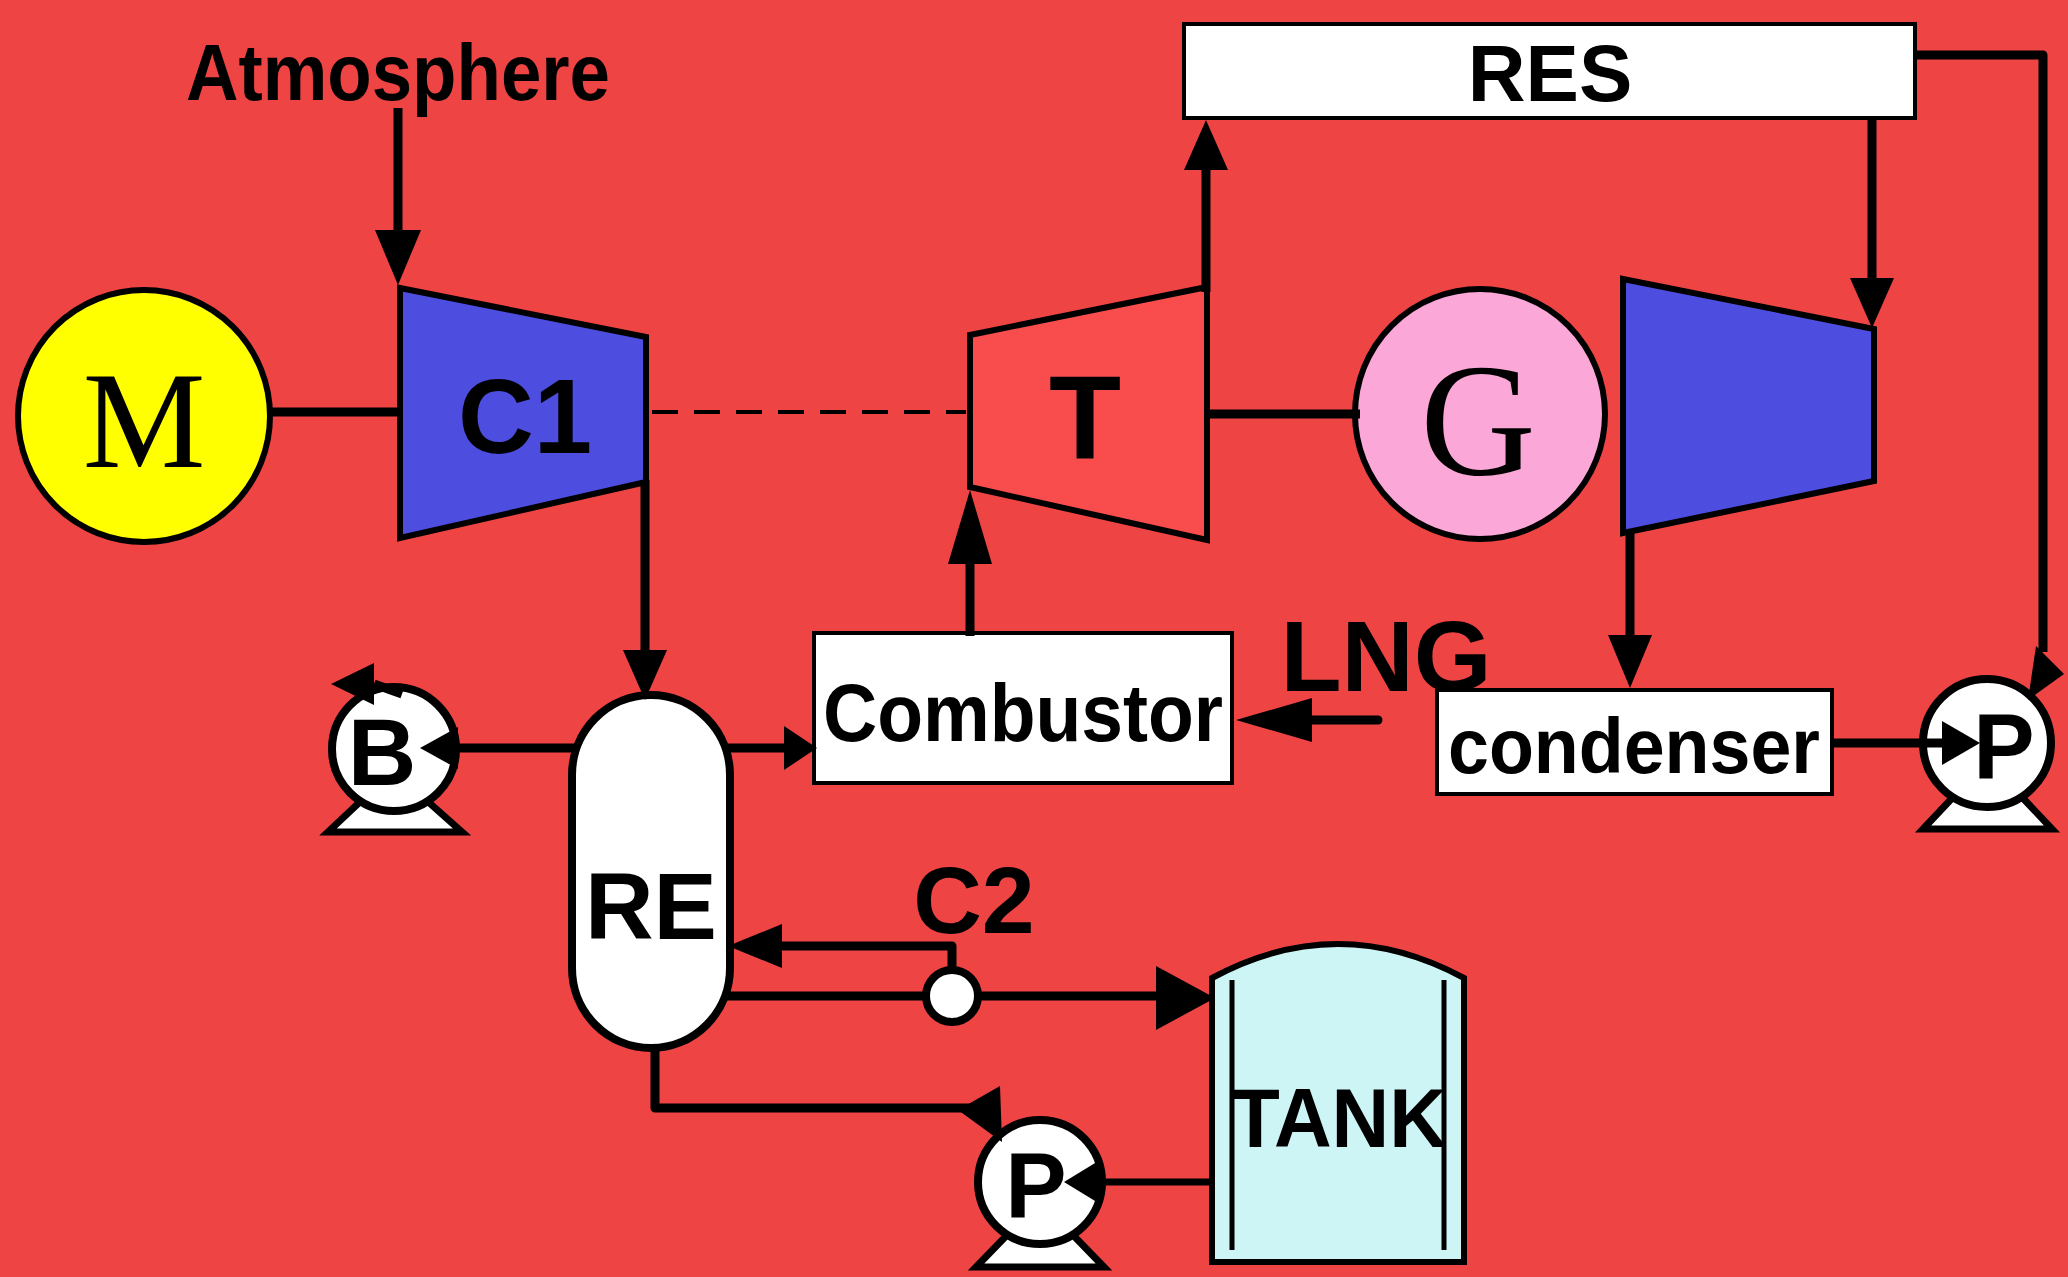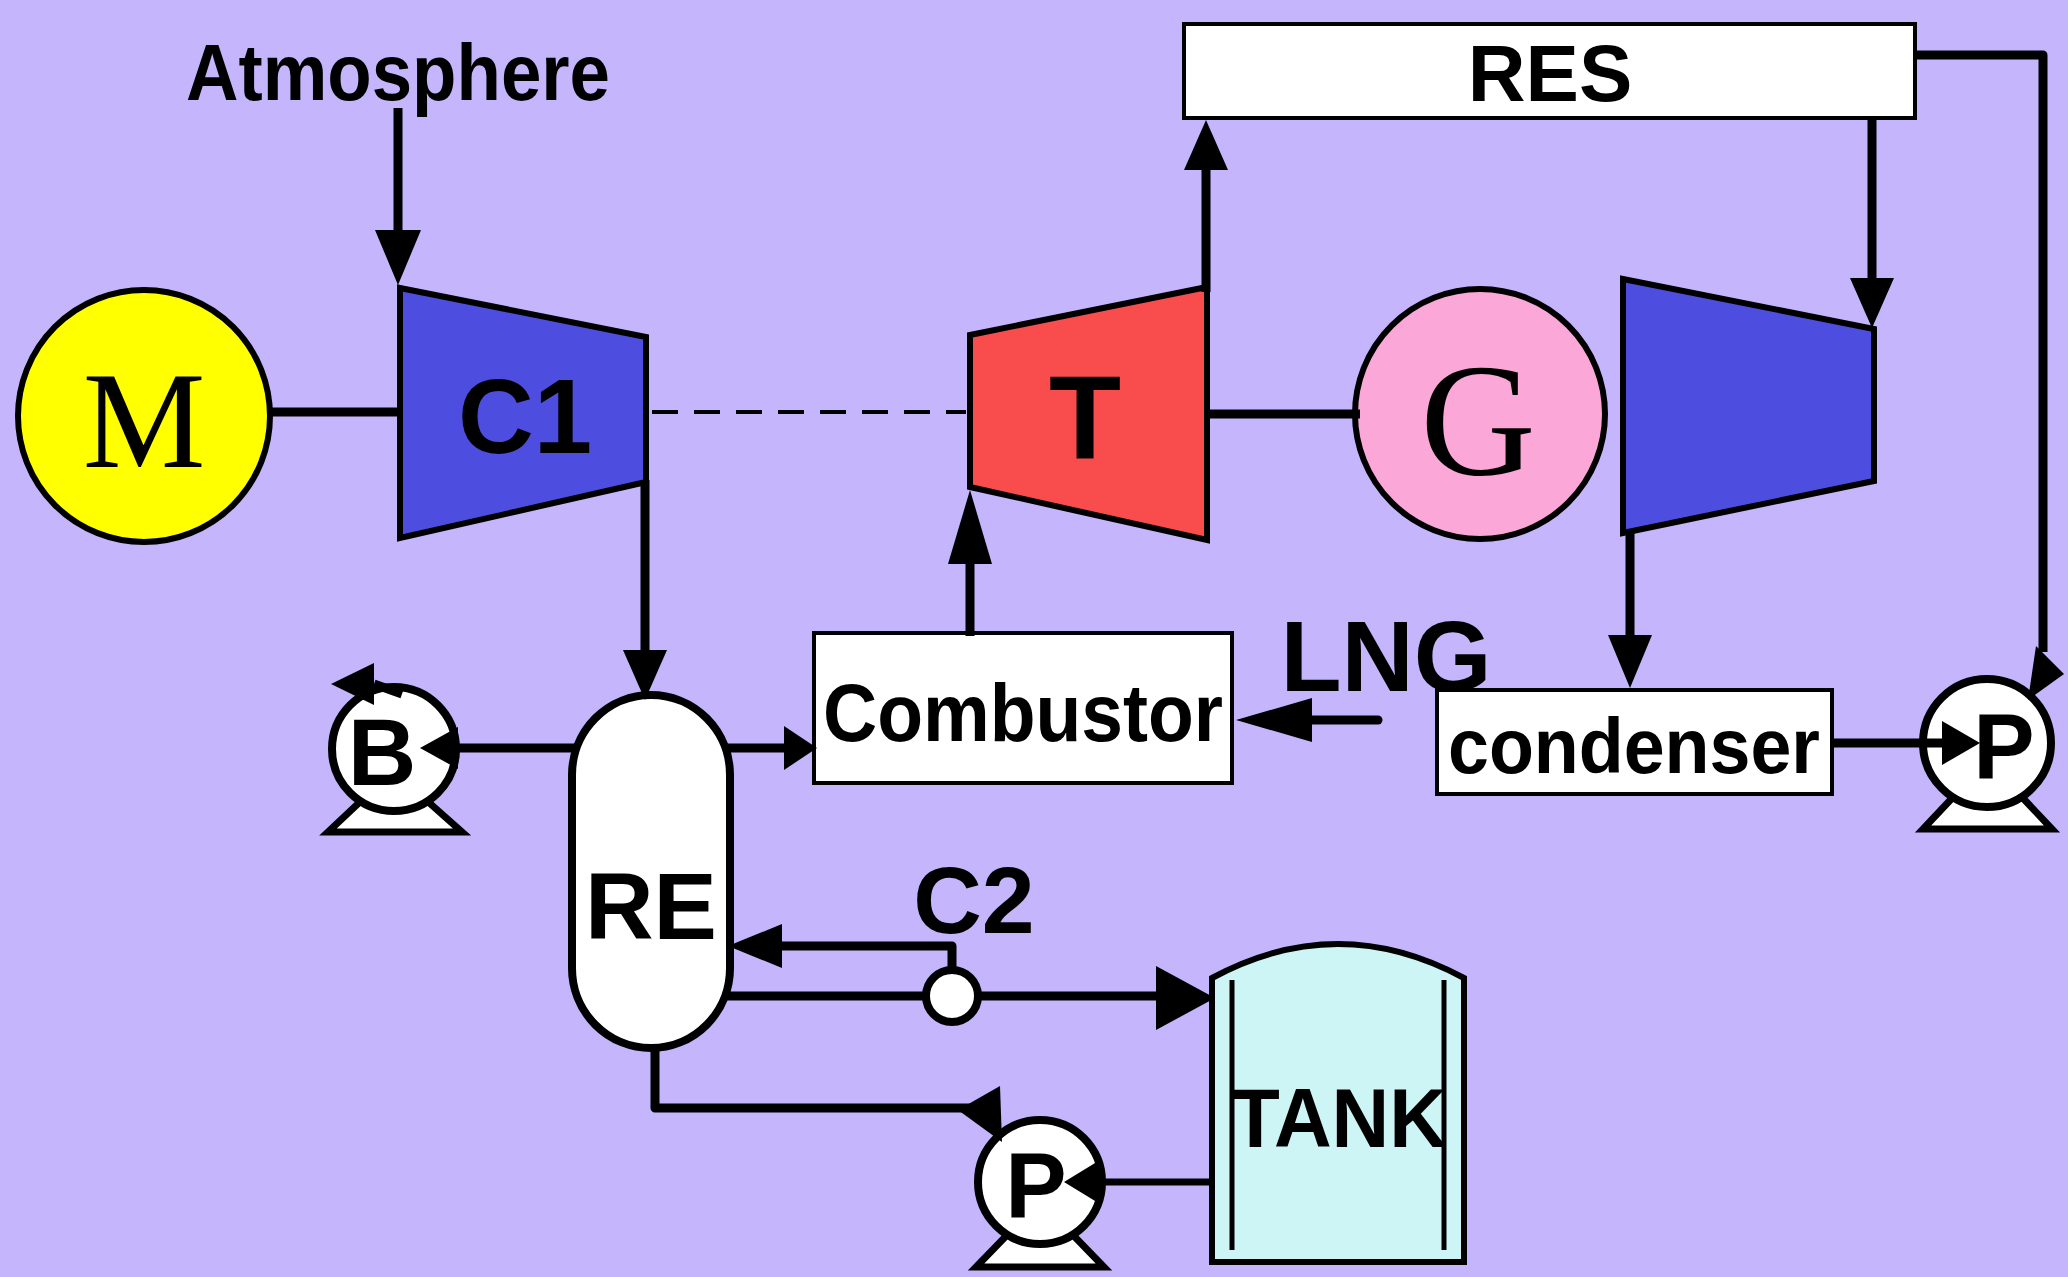--- a/index.html
+++ b/index.html
@@ -1,16 +1,16 @@
 <!DOCTYPE html>
 <html><head>
 <meta charset="utf-8">
 <style>
   html,body{margin:0;padding:0;background:#ffffff;}
-  .stage{position:relative;width:2068px;height:1277px;background:#c4b5fd;overflow:hidden;}
+  .stage{position:relative;width:2068px;height:1277px;background:#ef4444;overflow:hidden;}
   svg{display:block;}
   text{font-family:"Liberation Sans", sans-serif;font-weight:bold;fill:#000;}
   text.serif{font-family:"Liberation Serif", serif;font-weight:normal;}
   .pipe{stroke:#000;stroke-width:9;fill:none;stroke-linejoin:round;}
   .pipe-thin{stroke:#000;stroke-width:7;fill:none;stroke-linejoin:round;}
   .shaft{stroke:#000;stroke-width:4;fill:none;stroke-dasharray:26 16;}
   .boxthin{fill:#fff;stroke:#000;stroke-width:4;}
   .comp{stroke:#000;stroke-width:6;}
   .pumpc{fill:#fff;stroke:#000;stroke-width:8;}
   .feet{fill:#fff;stroke:#000;stroke-width:7;stroke-linejoin:miter;}

